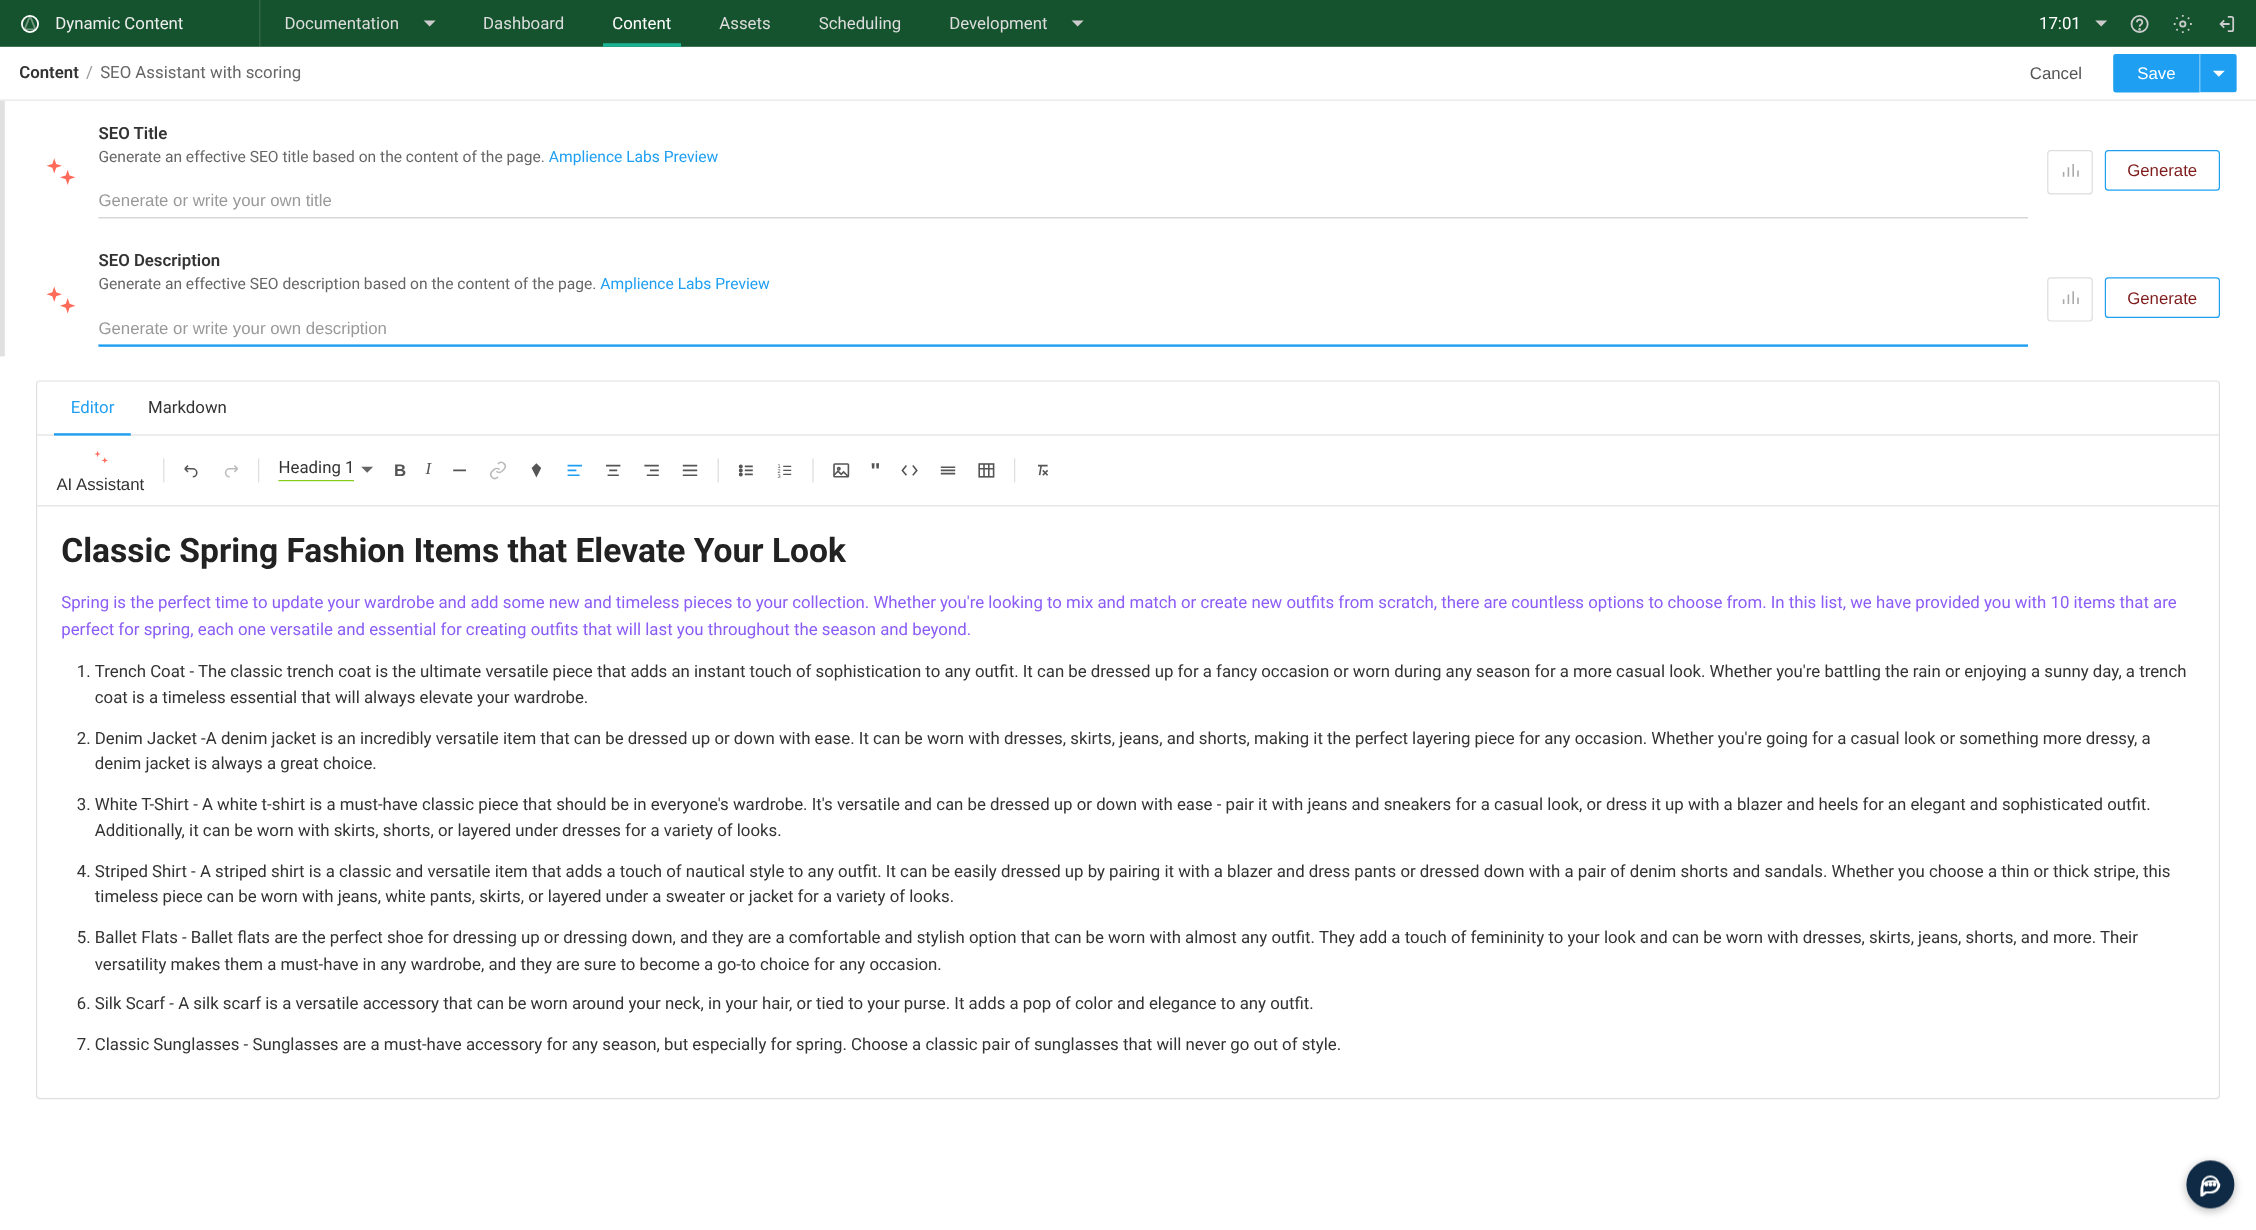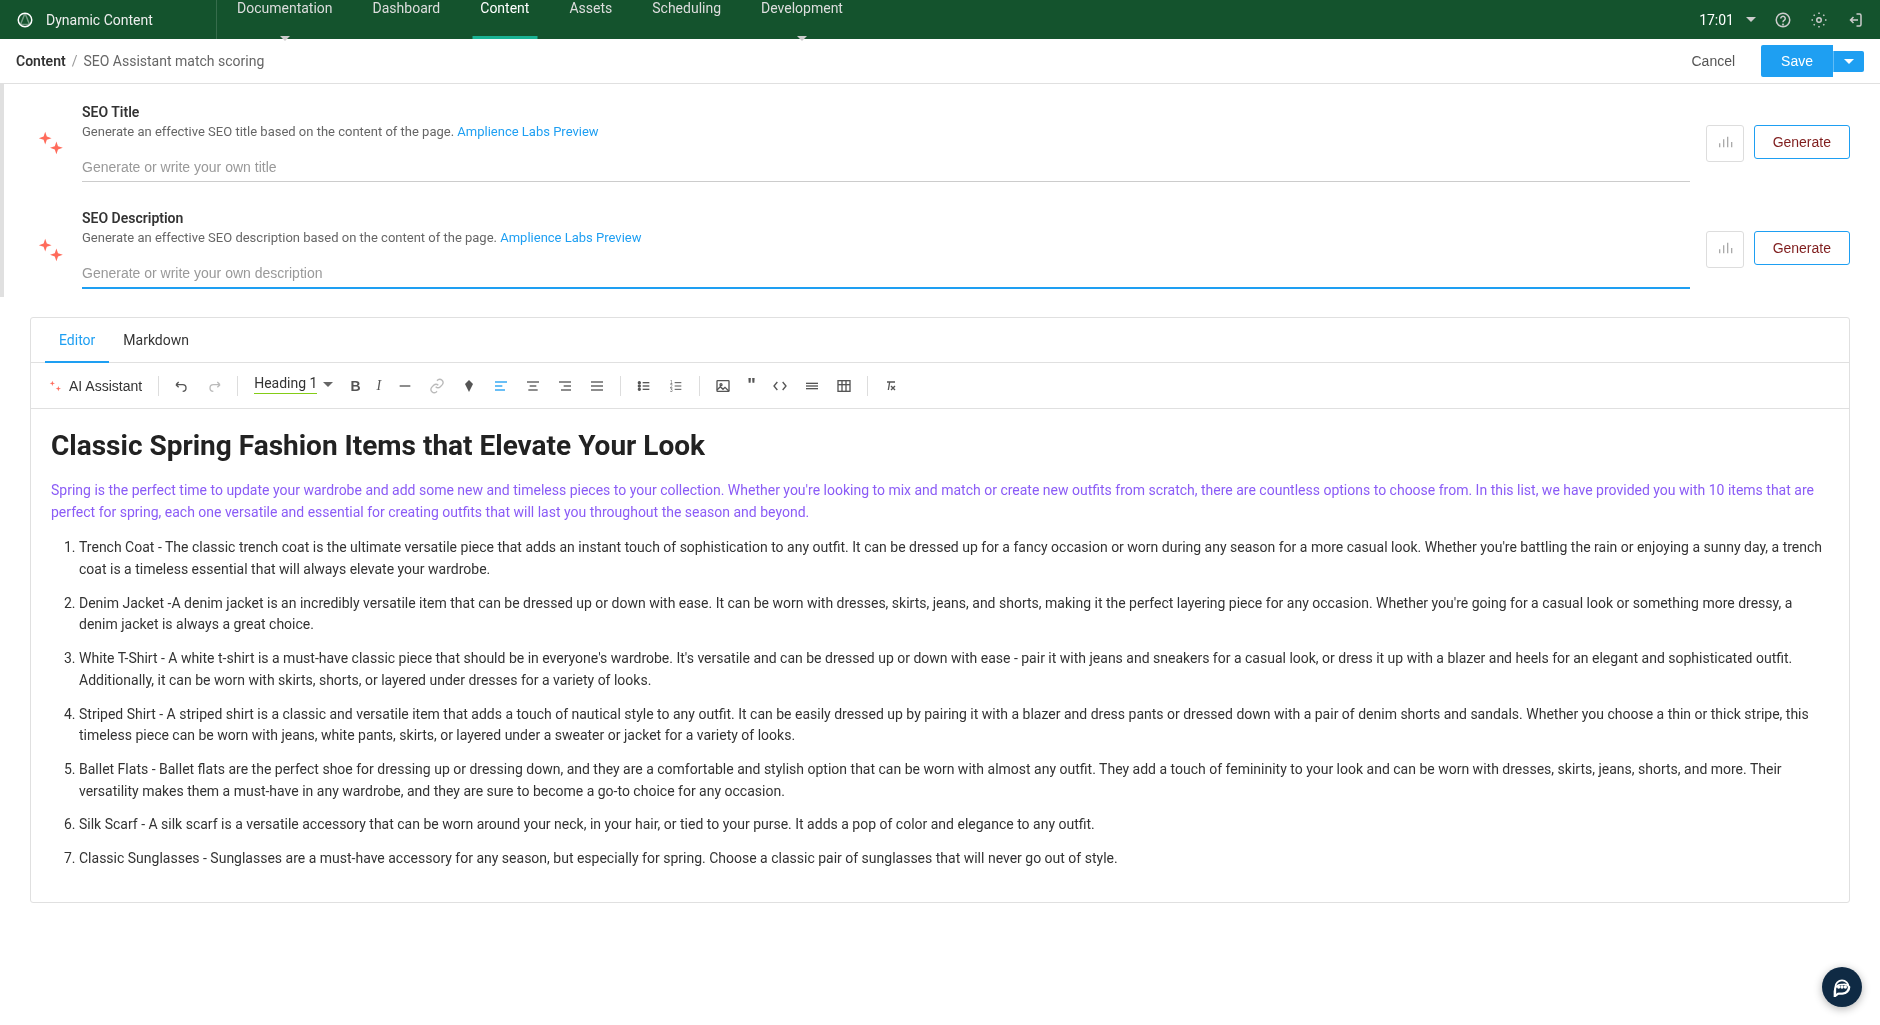--- a/index.html
+++ b/index.html
@@ -4,37 +4,37 @@
 <style>
 * { margin: 0; padding: 0; box-sizing: border-box; }
 body { font-family: -apple-system, BlinkMacSystemFont, "Segoe UI", Roboto, Helvetica, Arial, sans-serif; font-size: 14px; color: #333; background: #fff; }
 
 
 .top-header { background: #14532d; color: #fff; height: 39px; display: flex; align-items: center; }
 .logo-area { display: flex; align-items: center; padding: 0 16px; border-right: 1px solid rgba(255,255,255,0.15); height: 100%; width: 217px; }
 .logo-icon { width: 18px; height: 18px; margin-right: 12px; }
 .logo-text { font-size: 14px; color: #eee; }
 .nav-area { display: flex; height: 100%; flex: 1; }
-.nav-item { padding: 0 20px; display: flex; align-items: center; color: #ddd; cursor: pointer; position: relative; font-size: 14px; gap: 20px; flex-direction: column; }
+.nav-item { padding: 0 20px; display: flex; align-items: center; color: #ddd; cursor: pointer; position: relative; font-size: 14px; gap: 20px; }
 .nav-item.active { color: #fff; }
 .nav-item.active::after { content:''; position:absolute; bottom:0; left:50%; transform:translateX(-50%); width: 65px; height: 3px; background: #1ab394; }
 .chevron-down { width: 0; height: 0; border-left: 5px solid transparent; border-right: 5px solid transparent; border-top: 5px solid #ccc; }
 .nav-right { display: flex; align-items: center; padding-right: 16px; gap: 18px; }
 .time-box { color: #fff; display:flex; align-items:center; gap:12px; }
 .icon-btn { color: #ccc; cursor: pointer; display:flex; align-items:center; }
 
 
 .crumb-bar { height: 45px; border-bottom: 1px solid #e0e0e0; display: flex; align-items: center; justify-content: space-between; padding: 0 16px; }
 .crumb-left { display: flex; align-items: center; gap: 6px; font-size: 14px; }
 .crumb-link { color: #333; font-weight: 600; }
 .crumb-sep { color: #999; }
 .crumb-current { color: #666; }
 .crumb-right { display: flex; align-items: center; gap: 12px; }
 .cancel-btn { color: #555; padding: 8px 14px; background: transparent; border: none; cursor: pointer; font-size: 14px; }
-.save-group { display: flex; align-items: center; }
+.save-group { display: flex; }
 .save-btn { background: #1e9ff2; color: #fff; border: none; padding: 8px 20px; cursor: pointer; font-size: 14px; border-radius: 2px 0 0 2px; }
 .save-drop { background: #1e9ff2; color: #fff; border: none; border-left: 1px solid rgba(255,255,255,0.3); padding: 8px 10px; cursor: pointer; border-radius: 0 2px 2px 0; display:flex; align-items:center; }
 .save-drop .chevron { border-top-color: #fff; }
 
 
 .page-body { height: calc(100vh - 84px); overflow-y: scroll; padding: 0; background: #fff; }
 
 .left-stripe { border-left: 4px solid #e0e0e0; margin-bottom: 0; }
 
 .field-section { padding: 20px 30px 8px 30px; display: flex; align-items: center; gap: 16px; }
@@ -53,21 +53,21 @@
 .editor-box { border: 1px solid #e0e0e0; border-radius: 3px; }
 .editor-tabs { display: flex; border-bottom: 1px solid #e0e0e0; padding: 0 14px; align-items: center; }
 .editor-tab { padding: 14px 14px; cursor: pointer; font-size: 14px; color: #333; position: relative; }
 .editor-tab.active { color: #1e9ff2; }
 .editor-tab.active::after { content:''; position:absolute; bottom:-1px; left:0; right:0; height:2px; background:#1e9ff2; }
 
 .toolbar { display: flex; align-items: center; padding: 6px 8px; gap: 2px; border-bottom: 1px solid #e0e0e0; flex-wrap: wrap; }
 .tool-sep { width: 1px; height: 20px; background: #ddd; margin: 0 6px; }
 .tool-btn { background: transparent; border: none; padding: 6px 7px; cursor: pointer; color: #555; display:flex; align-items:center; gap:4px; font-size: 14px; border-radius:2px; }
 .tool-btn.active { color: #1e9ff2; }
-.ai-btn { display:flex; align-items:center; gap:6px; padding: 4px 8px; color: #333; }
+.ai-btn { display:flex; align-items:center; gap:6px; padding: 4px 8px; color: #333; flex-direction: column; }
 .ai-sparkle { width: 16px; height: 16px; }
 .heading-select { display:flex; align-items:center; gap:6px; padding: 4px 8px; border-bottom: 2px solid transparent; cursor: pointer; }
 .heading-underline { border-bottom: 1px solid #84cc16; padding-bottom: 2px;}
 
 .editor-content { padding: 20px 20px; }
 .editor-content h1 { font-size: 28px; font-weight: 700; margin-bottom: 18px; color: #222; }
 .editor-content p { font-size: 14px; line-height: 1.55; margin-bottom: 14px; color: #8b5cf6; }
 .editor-content ol { padding-left: 28px; }
 .editor-content li { font-size: 14px; line-height: 1.55; margin-bottom: 12px; color:#333; }
 
@@ -136,21 +136,21 @@
           <path d="M10 8l-4 4 4 4M6 12h10"></path>
         </svg>
     </div>
   </div>
 </div>
 
 <div class="crumb-bar">
   <div class="crumb-left">
     <span class="crumb-link">Content</span>
     <span class="crumb-sep">/</span>
-    <span class="crumb-current">SEO Assistant match scoring</span>
+    <span class="crumb-current">SEO Assistant with scoring</span>
   </div>
   <div class="crumb-right">
     <button class="cancel-btn">Cancel</button>
     <div class="save-group">
       <button class="save-btn">Save</button>
       <button class="save-drop">
           <span class="chevron-down chevron"></span>
         </button>
     </div>
   </div>

